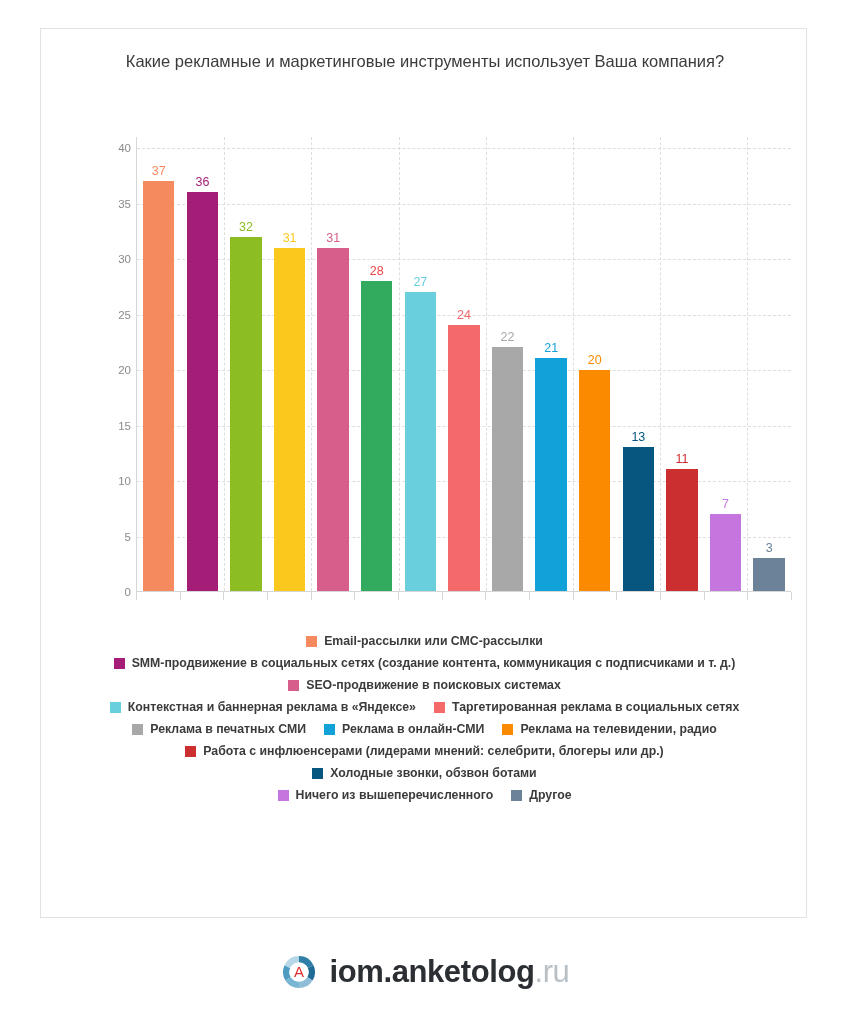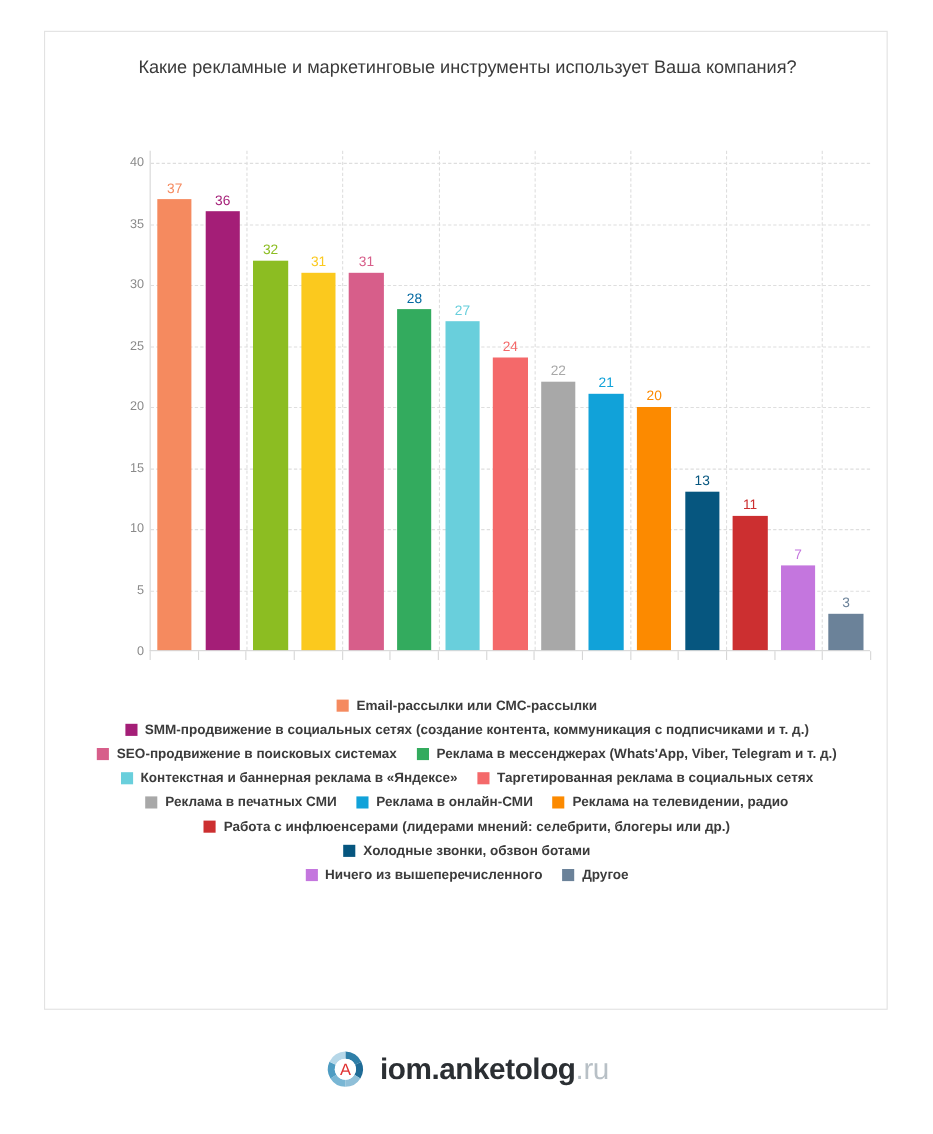--- a/index.html
+++ b/index.html
@@ -164,21 +164,21 @@
     display: flex;
     align-items: center;
     justify-content: center;
   }
   .logo-mark {
     width: 40px; height: 40px;
     margin-right: 11px;
     flex: 0 0 auto;
   }
   .logo-text {
-    font-size: 27px;
+    font-size: 31px;
     font-weight: 700;
     letter-spacing: -0.4px;
     line-height: 32px;
   }
   .logo-dark { color: #2b2f33; }
   .logo-light { color: #b8c0c6; font-weight: 400; }
 </style>
 </head>
 <body>
 
@@ -235,21 +235,21 @@
             </div>
             <div class="bar-slot">
               <div class="bar-value" style="color: rgb(251, 201, 30);">31</div>
               <div class="bar" title="Баннерная реклама на конкретных сайтах" style="height: 75.6098%; background: rgb(251, 201, 30);"></div>
             </div>
             <div class="bar-slot">
               <div class="bar-value" style="color: rgb(215, 94, 138);">31</div>
               <div class="bar" title="SEO-продвижение в поисковых системах" style="height: 75.6098%; background: rgb(215, 94, 138);"></div>
             </div>
             <div class="bar-slot">
-              <div class="bar-value" style="color: #0369a1;">28</div>
+              <div class="bar-value" style="color: #ef4444;">28</div>
               <div class="bar" title="Реклама в мессенджерах (Whats'App, Viber, Telegram и т. д.)" style="height: 68.2927%; background: rgb(51, 171, 94);"></div>
             </div>
             <div class="bar-slot">
               <div class="bar-value" style="color: rgb(105, 207, 220);">27</div>
               <div class="bar" title="Контекстная и баннерная реклама в «Яндексе»" style="height: 65.8537%; background: rgb(105, 207, 220);"></div>
             </div>
             <div class="bar-slot">
               <div class="bar-value" style="color: rgb(244, 105, 106);">24</div>
               <div class="bar" title="Таргетированная реклама в социальных сетях" style="height: 58.5366%; background: rgb(244, 105, 106);"></div>
             </div>
@@ -314,24 +314,20 @@
           <div class="legend-item">
             <span class="legend-swatch" style="background: rgb(164, 30, 119);"></span>
             <span class="legend-label">SMM-продвижение в социальных сетях (создание контента, коммуникация с подписчиками и т. д.)</span>
           </div>
         </div>
         <div class="legend-row">
           <div class="legend-item">
             <span class="legend-swatch" style="background: rgb(215, 94, 138);"></span>
             <span class="legend-label">SEO-продвижение в поисковых системах</span>
           </div>
-          <div class="legend-item">
-            <span class="legend-swatch" style="background: rgb(51, 171, 94);"></span>
-            <span class="legend-label">Реклама в мессенджерах (Whats'App, Viber, Telegram и т. д.)</span>
-          </div>
         </div>
         <div class="legend-row">
           <div class="legend-item">
             <span class="legend-swatch" style="background: rgb(105, 207, 220);"></span>
             <span class="legend-label">Контекстная и баннерная реклама в «Яндексе»</span>
           </div>
           <div class="legend-item">
             <span class="legend-swatch" style="background: rgb(244, 105, 106);"></span>
             <span class="legend-label">Таргетированная реклама в социальных сетях</span>
           </div>

